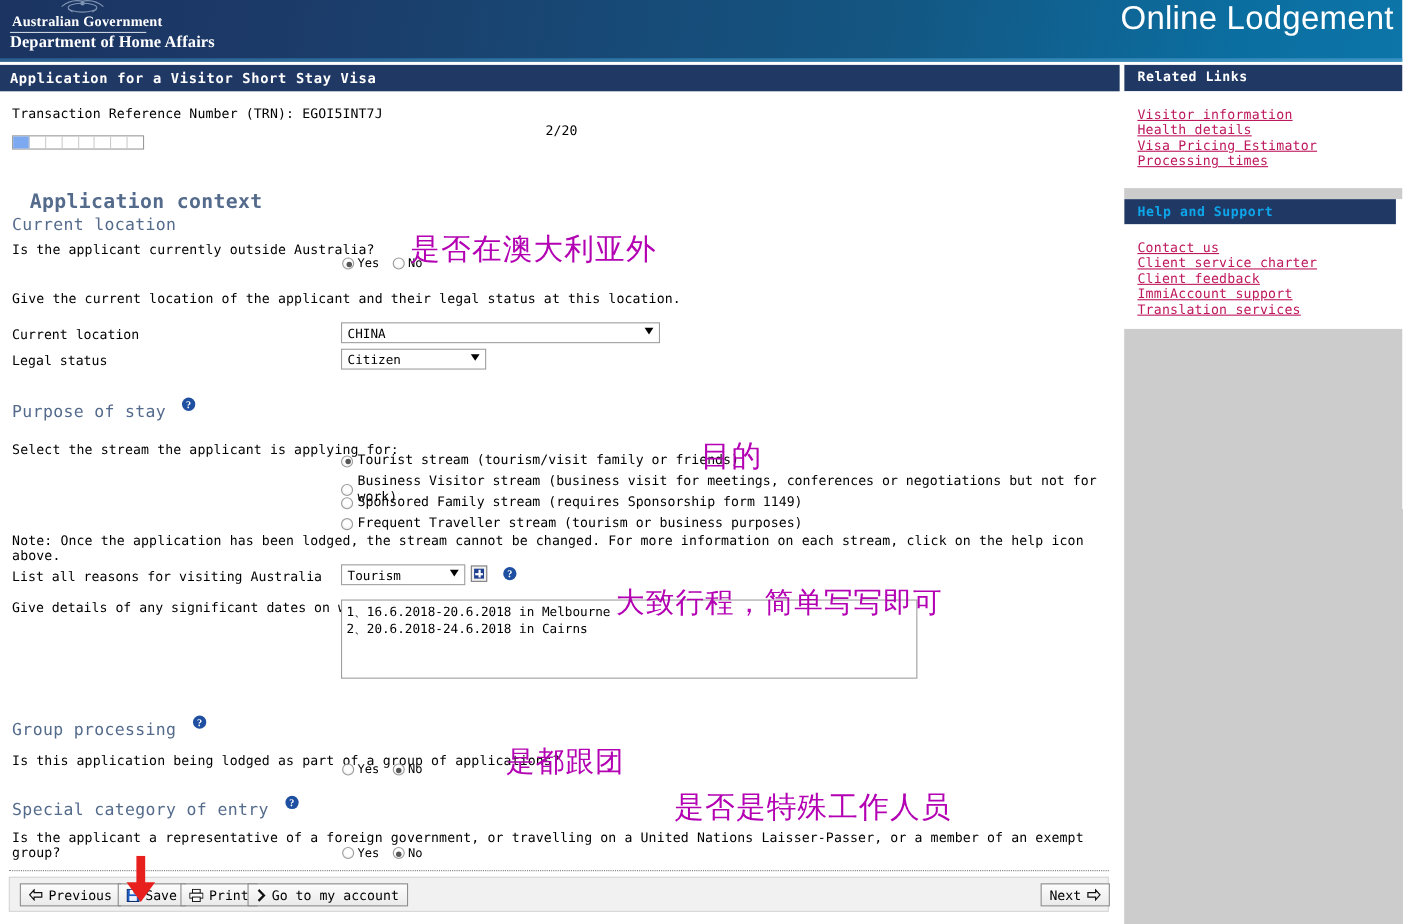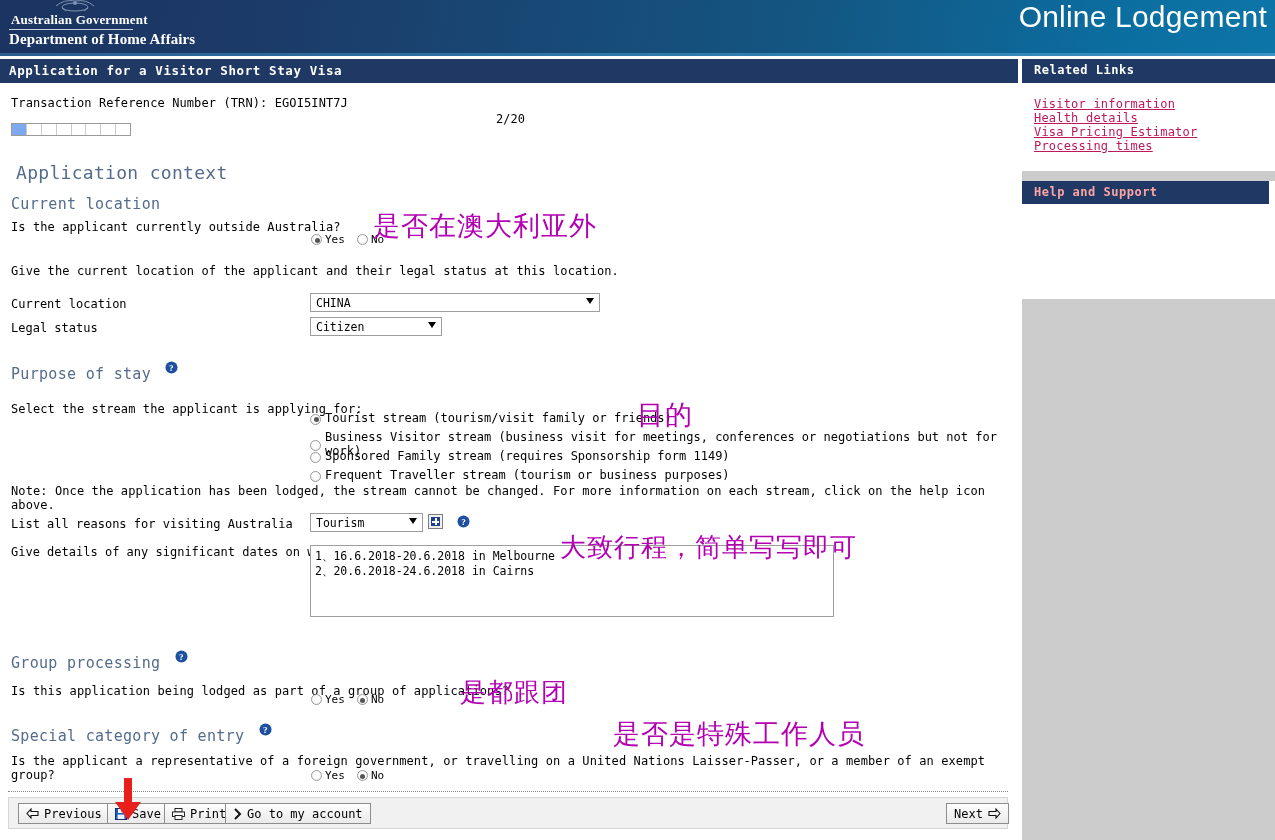--- a/index.html
+++ b/index.html
@@ -53,21 +53,21 @@
     padding: 4px 0 0 9px;
   }
   .rl-bar {
     position: absolute; left: 1022px; top: 59px; width: 253px; height: 24px;
     background: #1f3864; color: #ffffff;
     font-size: 12px; font-weight: bold; letter-spacing: .5px;
     padding: 4px 0 0 12px;
   }
   .hs-bar {
     position: absolute; left: 1022px; top: 181px; width: 247px; height: 23px;
-    background: #1f3864; color: #fca5a5;
+    background: #1f3864; color: #0ea5e9;
     font-size: 12px; font-weight: bold; letter-spacing: .5px;
     padding: 4px 0 0 12px;
   }
 
   
   .sidebar-panel {
     position: absolute; left: 1022px; width: 253px;
     background: #ffffff;
   }
   #rl-panel { top: 83px; height: 88px; }
@@ -105,22 +105,22 @@
     position: absolute; left: 11px; top: 40px;
     width: 120px; height: 13px;
     border: 1px solid #999; background: #fff;
     display: flex;
   }
   .progress .seg { flex: 1 1 0; border-right: 1px solid #ccc; }
   .progress .seg:last-child { border-right: none; }
   .progress .seg.on { background: #7ca9ef; }
 
   h2.sect {
-    position: absolute; margin: 5px;
-    font-size: 18px; font-weight: normal; color: #546b8c;
+    position: absolute; margin: 16px;
+    font-size: 18px; font-weight: bold; color: #546b8c;
     letter-spacing: .3px;
   }
   h3.sub {
     position: absolute; margin: 0;
     font-size: 15px; font-weight: normal; color: #546b8c;
     letter-spacing: .3px;
   }
   .q { position: absolute; font-size: 12px; color: #000; letter-spacing: .1px; }
   .lbl { position: absolute; font-size: 12px; color: #000; }
 
@@ -232,20 +232,29 @@
   <div class="sb-left-edge"></div>
   <div class="sidebar-panel" id="rl-panel">
     <div class="sb-links">
       <a class="sb-link">Visitor information</a>
       <a class="sb-link">Health details</a>
       <a class="sb-link">Visa Pricing Estimator</a>
       <a class="sb-link">Processing times</a>
     </div>
   </div>
   <div class="sb-gap"></div>
+  <div class="sidebar-panel" id="hs-panel">
+    <div class="sb-links">
+      <a class="sb-link">Contact us</a>
+      <a class="sb-link">Client service charter</a>
+      <a class="sb-link">Client feedback</a>
+      <a class="sb-link">ImmiAccount support</a>
+      <a class="sb-link">Translation services</a>
+    </div>
+  </div>
   <div class="sb-filler"></div>
 
   <div class="main">
 
     <div class="trn">Transaction Reference Number (TRN): EGOI5INT7J</div>
     <div class="pagecount">2/20</div>
     <div class="progress">
       <div class="seg on"></div>
         <div class="seg"></div>
         <div class="seg"></div>

